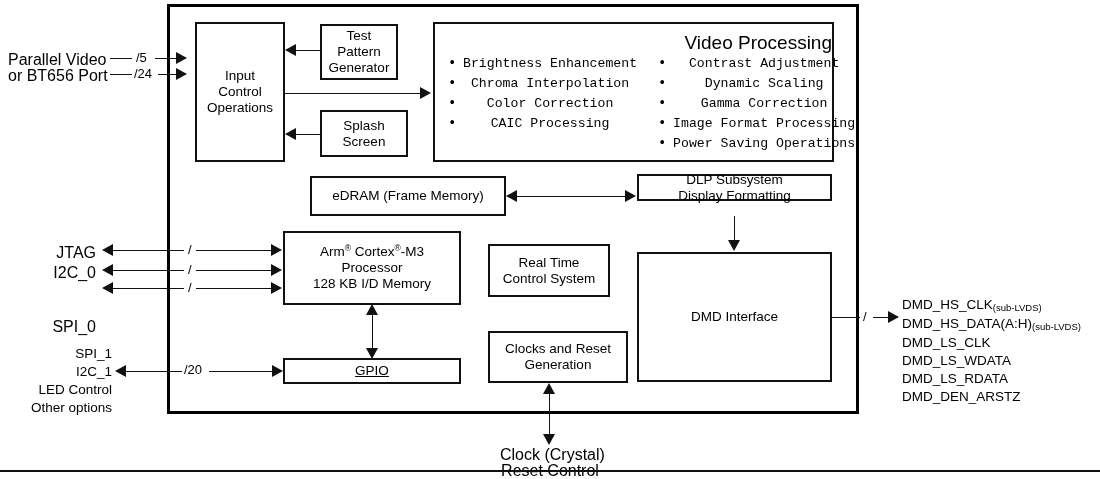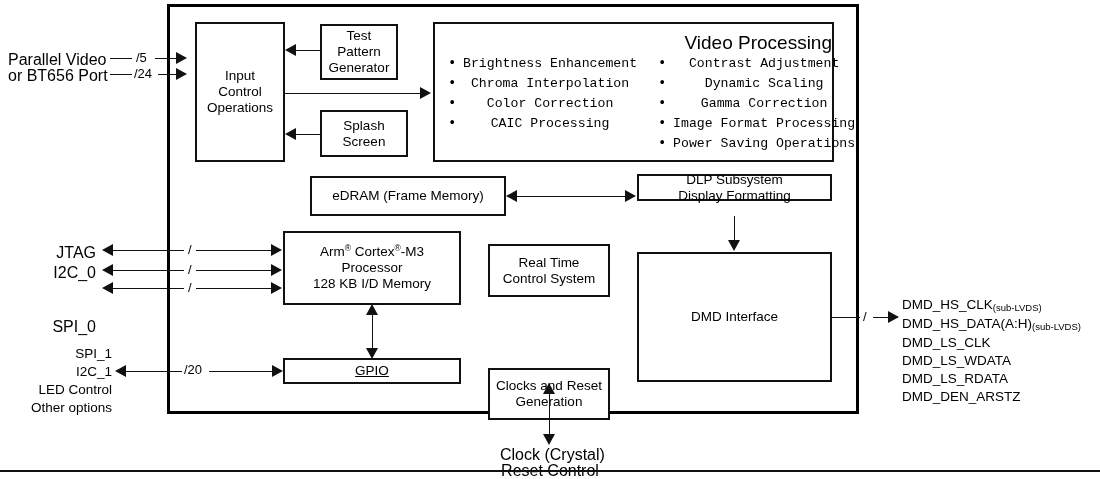--- a/index.html
+++ b/index.html
@@ -278,21 +278,21 @@
   <div class="arrow left" style="left:115px; top:365px;"></div>
   <div class="hline" style="left:125px; top:371px; width:57px;"></div>
   <div class="wirelabel" style="left:182px; top:363px;">/20</div>
   <div class="hline" style="left:209px; top:371px; width:64px;"></div>
   <div class="arrow right" style="left:272px; top:365px;"></div>
 
   <div class="box" style="left:283px; top:358px; width:178px; height:26px;text-decoration:underline;">
     <div class="inner">GPIO</div>
   </div>
 
-  <div class="box" style="left:488px; top:331px; width:122px; height:52px;margin-top:37px;">
+  <div class="box" style="left:488px; top:331px; width:140px; height:52px;">
     <div class="inner">
       <div>Clocks and Reset</div>
       <div>Generation</div>
     </div>
   </div>
 
   <div class="vline" style="left:549px; top:392px; height:45px;"></div>
   <div class="arrow up" style="left:543px; top:383px;"></div>
   <div class="arrow down" style="left:543px; top:434px;"></div>
 

